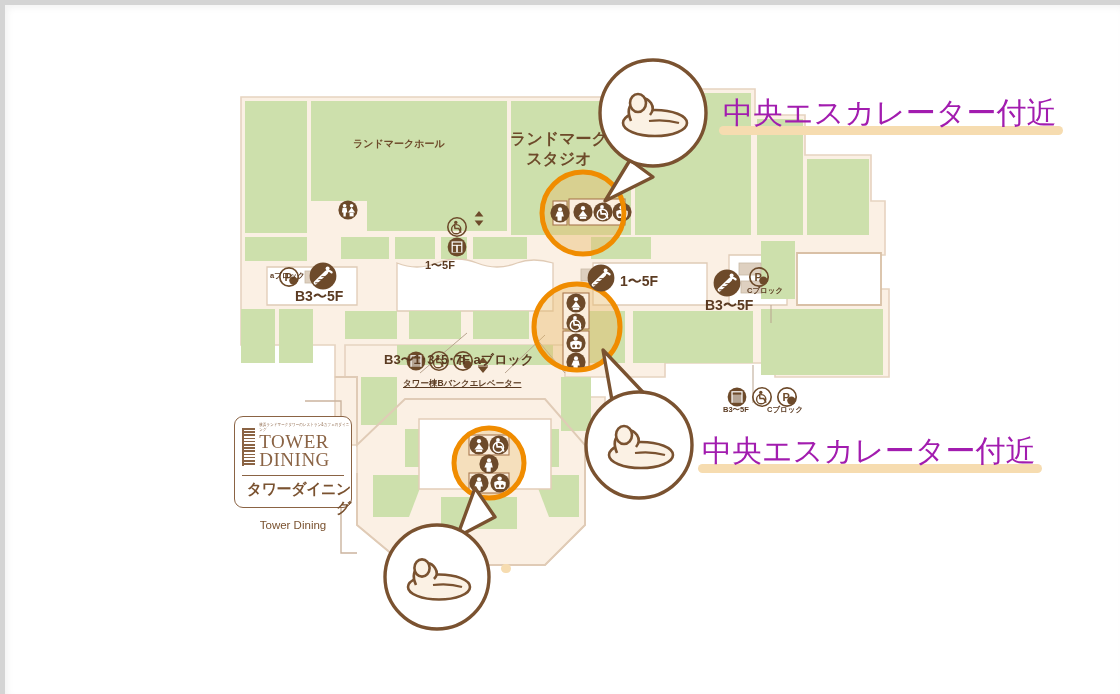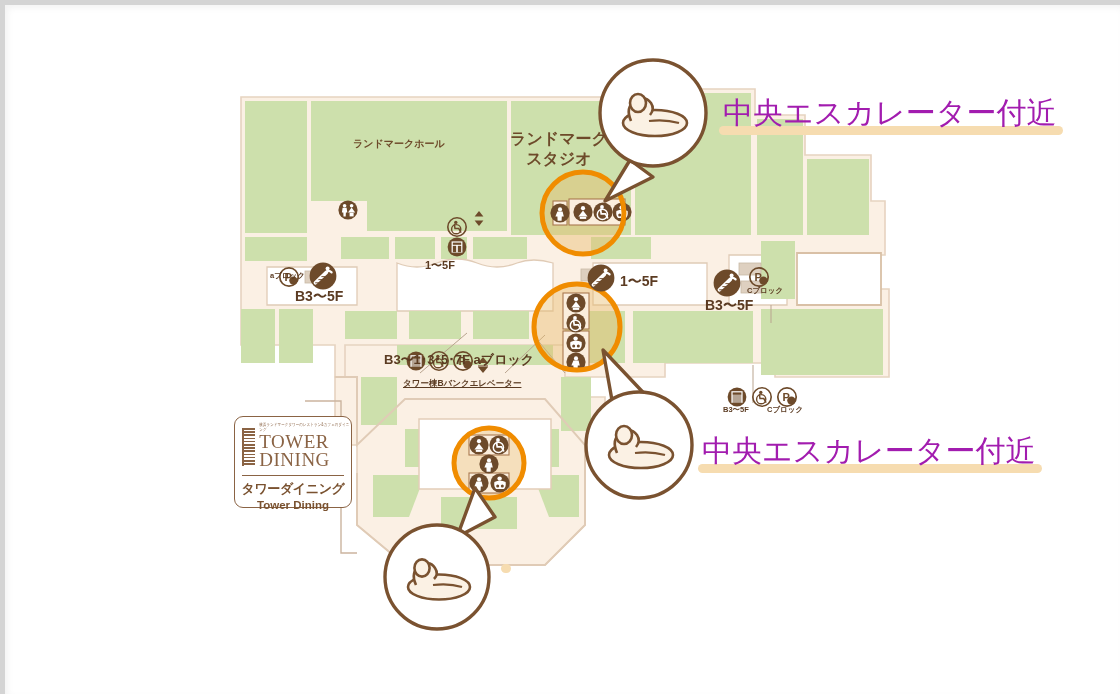--- a/index.html
+++ b/index.html
@@ -78,22 +78,22 @@
   .td-wordmark{display:flex;flex-direction:column;}
   .td-tag{
     font-size:3.4px;color:#8a6344;letter-spacing:0.2px;
     transform:scaleY(1.3);transform-origin:left bottom;margin-bottom:1px;
   }
   .td-en1,.td-en2{
     font-family:"Liberation Serif","DejaVu Serif",serif;
     font-size:19px;color:#8a6344;line-height:0.95;letter-spacing:0.5px;
   }
   .td-div{height:1.2px;background:#8a6344;margin:6px 7px 4px 7px;}
-  .td-jp{font-size:13px;color:#7a5230;font-weight:bold;text-align:center;letter-spacing:-0.4px;}
-  .td-en{font-size:11.5px;color:#7a5230;font-weight:bold;text-align:center;margin-top:1px;}
+  .td-jp{font-size:15px;color:#7a5230;font-weight:bold;text-align:right;letter-spacing:-0.4px;}
+  .td-en{font-size:11.5px;color:#7a5230;font-weight:normal;text-align:center;margin-top:1px;}
 </style>
 </head>
 <body>
 
 <div id="stage">
 
   <svg class="map" width="1120" height="694" viewBox="0 0 1120 694">
     <defs>
       <g id="ico-men">
         <circle cx="0" cy="0" r="9.6" fill="#6d4a2a"></circle>

